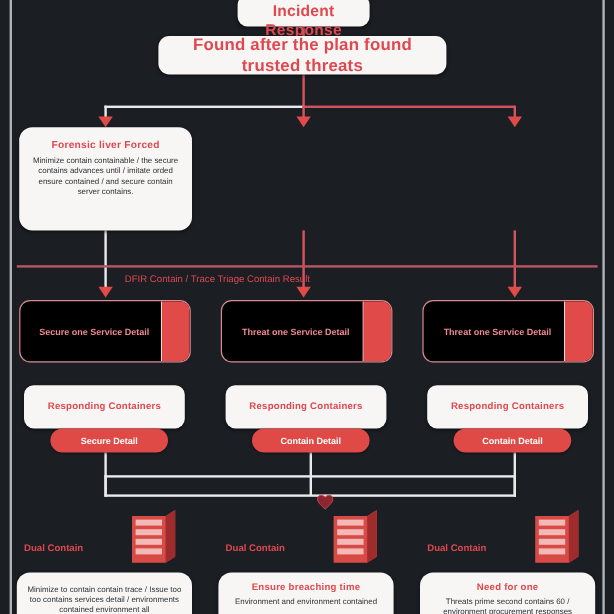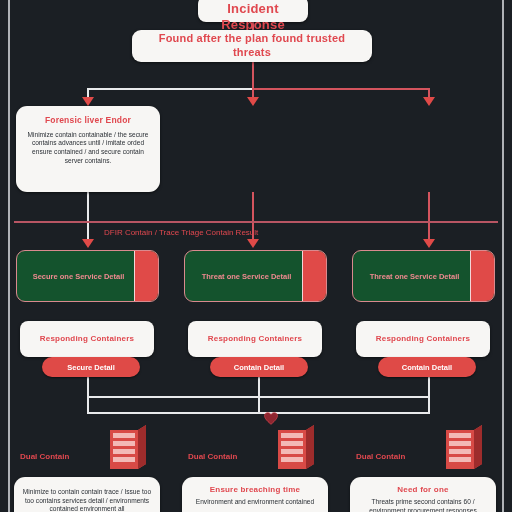--- a/index.html
+++ b/index.html
@@ -50,21 +50,21 @@
     left:198px;top:-4px;width:110px;height:26px;
     border-radius:8px;
   }
   #root-title .title-red{font-size:13px;margin-top:16px;}
 
   
   #root-question{
     left:132px;top:30px;width:240px;height:32px;
     border-radius:9px;
   }
-  #root-question .title-red{font-size:11px;}
+  #root-question .title-red{font-size:14px;}
 
   
   .branch-card{
     top:106px;width:144px;height:86px;
     border-radius:11px;
     align-items:center;justify-content:flex-start;
     padding-top:9px;
   }
   .branch-card .title-red{font-size:8.5px;margin-bottom:5px;}
   .branch-card .body-dark{font-size:6.6px;}
@@ -79,21 +79,21 @@
   }
   #divider-label{
     position:absolute;left:104px;top:228px;
     color:#e0484f;font-size:8px;font-weight:normal;
     white-space:nowrap;
   }
 
   
   .maroon-box{
     position:absolute;top:250px;width:143px;height:52px;
-    background:#14532d;
+    background:#000000;
     border:1.2px solid #d98a8e;
     border-radius:9px;
     box-sizing:border-box;
     display:flex;align-items:center;justify-content:center;
     overflow:hidden;
   }
   .maroon-box .maroon-label{
     color:#f08a90;font-size:7.5px;font-weight:bold;
     position:relative;left:-9px;text-align:center;line-height:1.2;
   }
@@ -217,21 +217,21 @@
 
   <div class="white-box" id="root-title">
     <div class="title-red">Incident Response</div>
   </div>
 
   <div class="white-box" id="root-question">
     <div class="title-red">Found after the plan found trusted threats</div>
   </div>
 
   <div class="white-box branch-card" id="branch-0">
-    <div class="title-red">Forensic liver Endor</div>
+    <div class="title-red">Forensic liver Forced</div>
     <div class="body-dark">Minimize contain containable / the secure contains advances until / imitate orded ensure contained / and secure contain server contains.</div>
   </div>
 
   <div class="maroon-box" id="maroon-0">
     <div class="maroon-label">Secure one Service Detail</div>
     <div class="maroon-tab"></div>
   </div>
   <div class="maroon-box" id="maroon-1">
     <div class="maroon-label">Threat one Service Detail</div>
     <div class="maroon-tab"></div>

